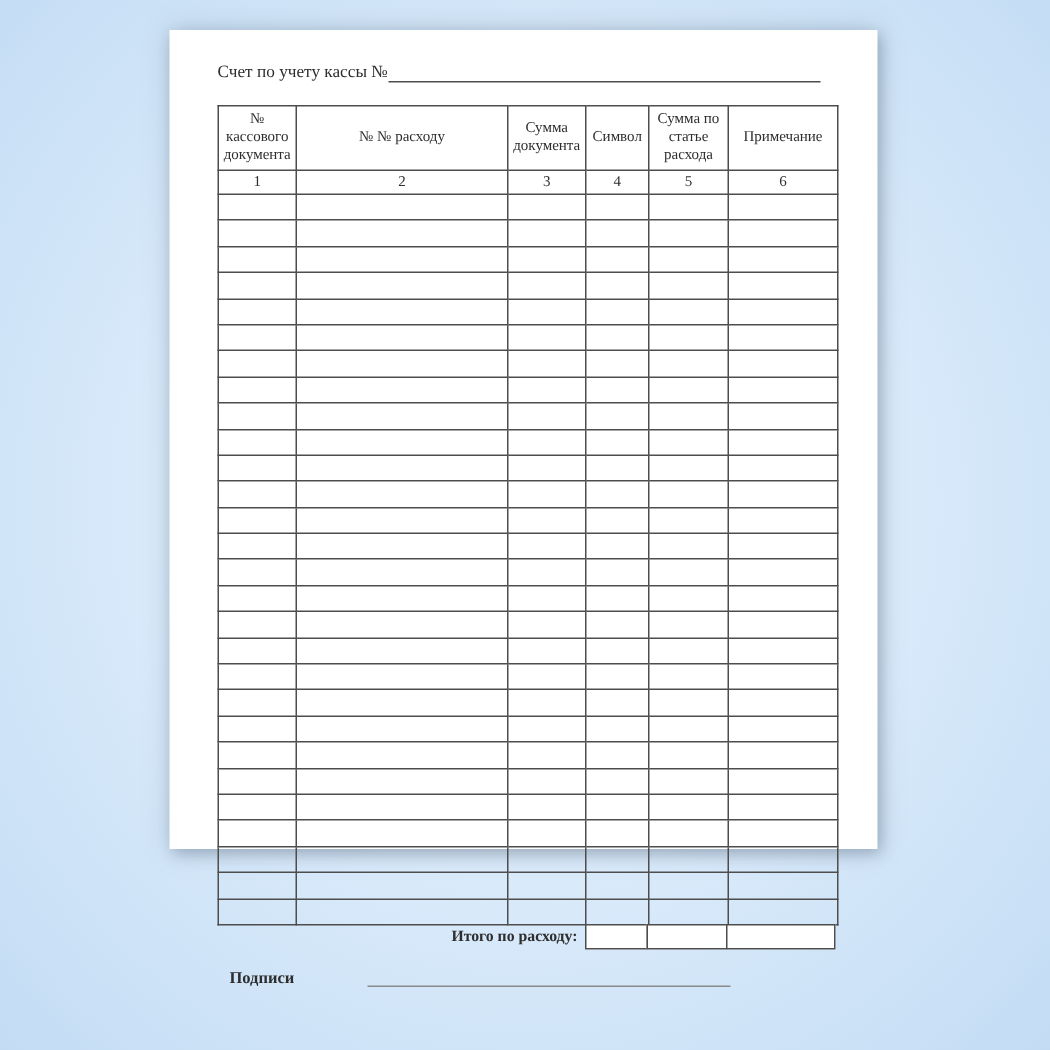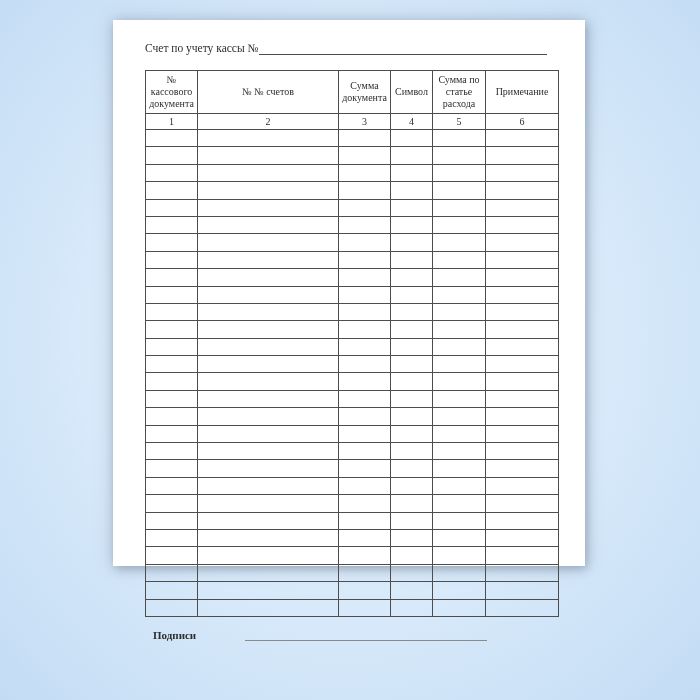--- a/index.html
+++ b/index.html
@@ -65,21 +65,21 @@
       <col style="width:52px">
         <col style="width:141px">
         <col style="width:52px">
       <col style="width:42px">
         <col style="width:53px">
         <col style="width:73px">
     </colgroup>
     <thead>
       <tr class="hdr">
         <th>№ кассового документа</th>
-        <th>№ № счетов</th>
+        <th>№ № расходу</th>
         <th>Сумма документа</th>
         <th>Символ</th>
         <th>Сумма по статье расхода</th>
         <th>Примечание</th>
       </tr>
       <tr class="num">
         <td>1</td>
         <td>2</td>
         <td>3</td>
         <td>4</td>
@@ -308,19 +308,25 @@
           <td></td>
           <td></td>
           <td></td>
           <td></td>
           <td></td>
           <td></td>
         </tr>
       </tbody>
   </table>
 
+  <div class="total-row">
+    <div class="total-label">Итого по расходу:</div>
+    <div class="total-cell tc4"></div>
+    <div class="total-cell tc5"></div>
+    <div class="total-cell tc6"></div>
+  </div>
 
   <div class="sign-row">
     <span class="sign-label">Подписи</span>
     <span class="sign-line"></span>
   </div>
 
 </div>
 
 </body></html>

